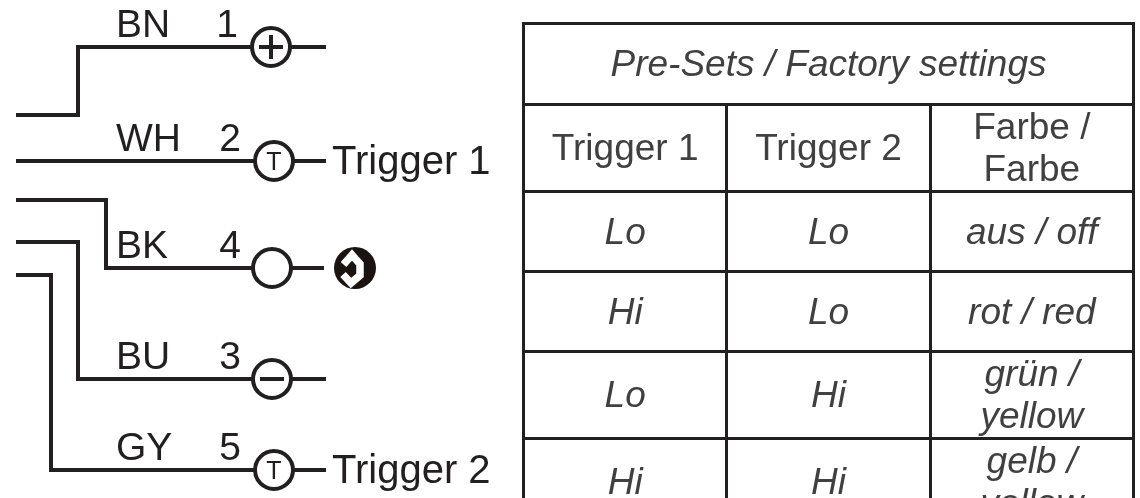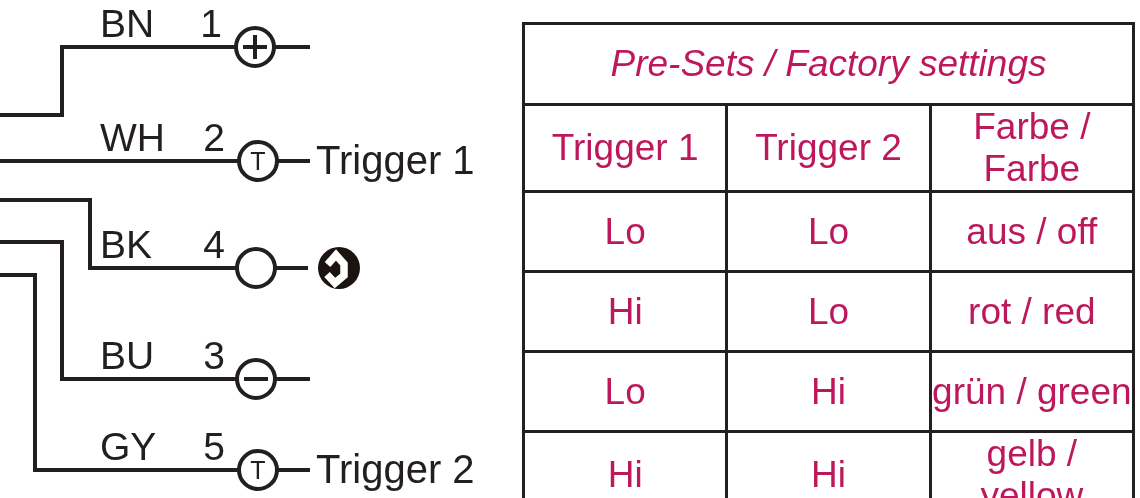--- a/index.html
+++ b/index.html
@@ -17,21 +17,21 @@
   #page {
     position: relative;
     width: 1140px;
     height: 498px;
     background: #ffffff;
   }
 
   
   #wiring-diagram {
     position: absolute;
-    left: 0;
+    left: 16px;
     top: 0;
     width: 500px;
     height: 440px;
   }
   #wiring-diagram svg {
     display: block;
   }
   .wire {
     fill: none;
     stroke: #231f20;
@@ -100,35 +100,36 @@
     border-collapse: collapse;
     table-layout: fixed;
     background: #ffffff;
   }
   table.presets td {
     border: 3px solid #231f20;
     text-align: center;
     vertical-align: middle;
     font-family: "Liberation Sans", sans-serif;
     font-size: 37px;
-    color: #be185d;
+    color: #404040;
     padding: 0;
   }
   td.title-cell {
     font-style: italic;
     font-size: 38px;
     height: 78px;
   }
   td.col-head {
     height: 78px;
     font-size: 37px;
   }
   td.data-cell {
     height: 77px;
     font-size: 36px;
+    font-style: italic;
   }
   .col-a { width: 185px; }
   .col-b { width: 186px; }
   .col-c { width: 242px; }
 </style>
 </head>
 <body>
 
 <div id="page">
 
@@ -207,21 +208,21 @@
           <td class="data-cell col-c">aus / off</td>
         </tr>
         <tr>
           <td class="data-cell col-a">Hi</td>
           <td class="data-cell col-b">Lo</td>
           <td class="data-cell col-c">rot / red</td>
         </tr>
         <tr>
           <td class="data-cell col-a">Lo</td>
           <td class="data-cell col-b">Hi</td>
-          <td class="data-cell col-c">grün / green</td>
+          <td class="data-cell col-c">grün / yellow</td>
         </tr>
         <tr>
           <td class="data-cell col-a">Hi</td>
           <td class="data-cell col-b">Hi</td>
           <td class="data-cell col-c">gelb / yellow</td>
         </tr>
       </tbody>
     </table>
   </div>
 

